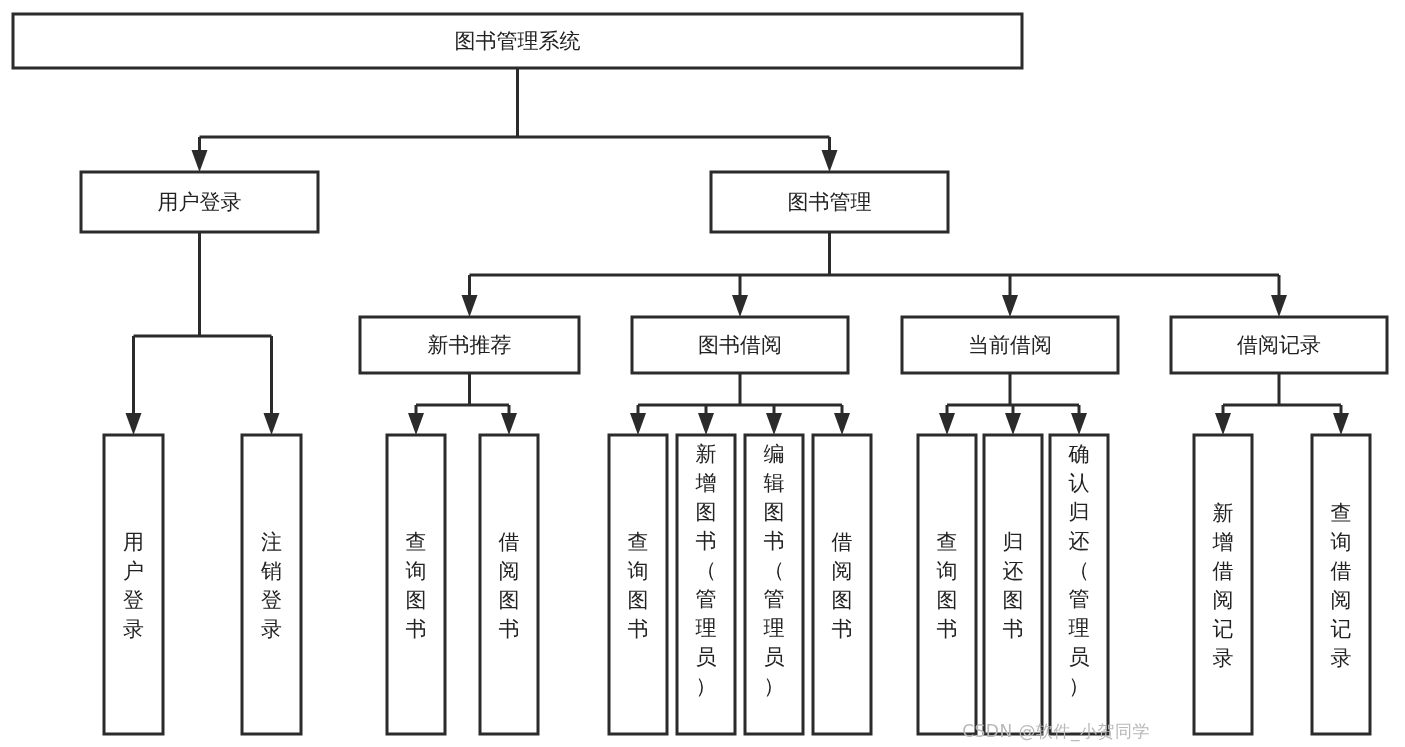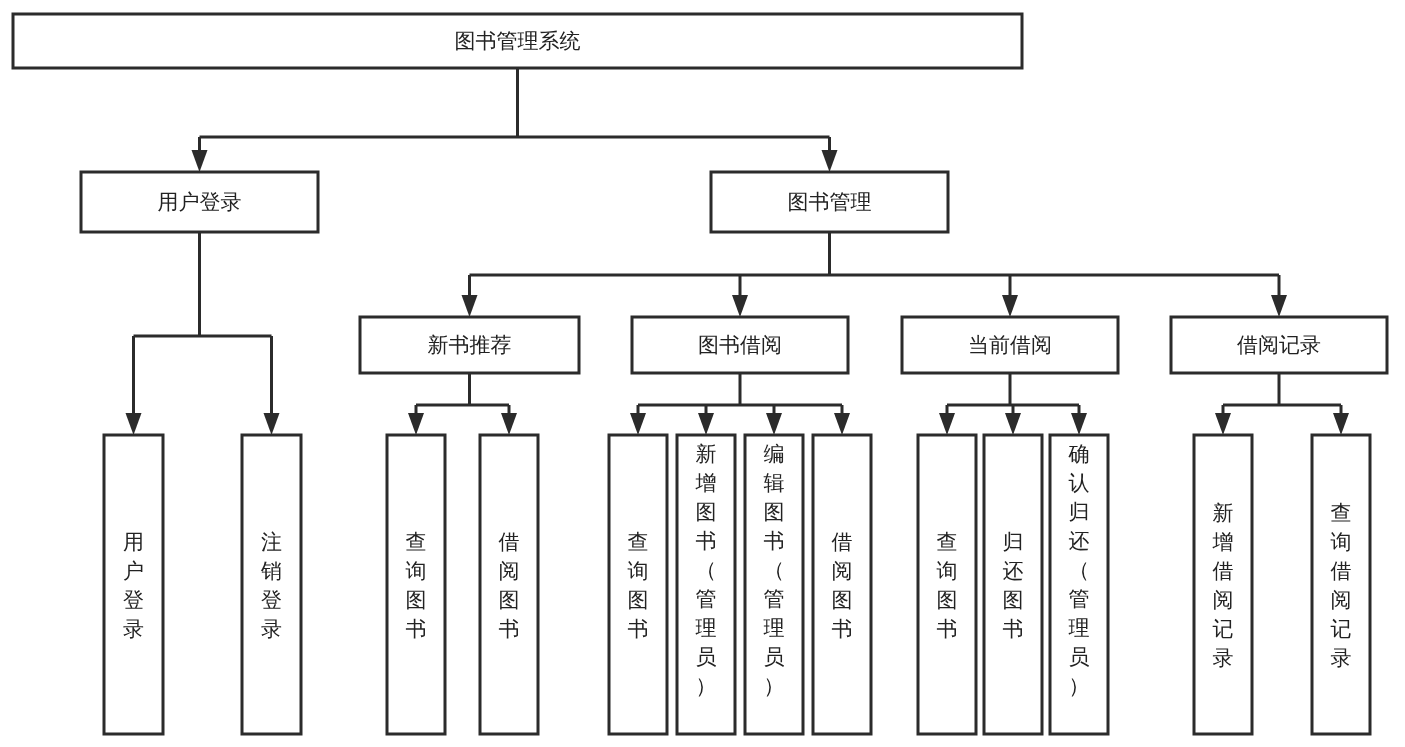--- a/index.html
+++ b/index.html
@@ -215,13 +215,14 @@
         <g>
           <rect class="node-box" x="1194" y="435" width="58" height="299"></rect>
           <text class="node-label-v" x="1223" y="520.12"><tspan x="1223" dy="0">新</tspan><tspan x="1223" dy="29">增</tspan><tspan x="1223" dy="29">借</tspan><tspan x="1223" dy="29">阅</tspan><tspan x="1223" dy="29">记</tspan><tspan x="1223" dy="29">录</tspan></text>
         </g>
         <g>
           <rect class="node-box" x="1312" y="435" width="58" height="299"></rect>
           <text class="node-label-v" x="1341" y="520.12"><tspan x="1341" dy="0">查</tspan><tspan x="1341" dy="29">询</tspan><tspan x="1341" dy="29">借</tspan><tspan x="1341" dy="29">阅</tspan><tspan x="1341" dy="29">记</tspan><tspan x="1341" dy="29">录</tspan></text>
         </g>
       </g>
   </svg>
+  <div class="watermark">CSDN @软件_小贺同学</div>
 </div>
 
 </body></html>

